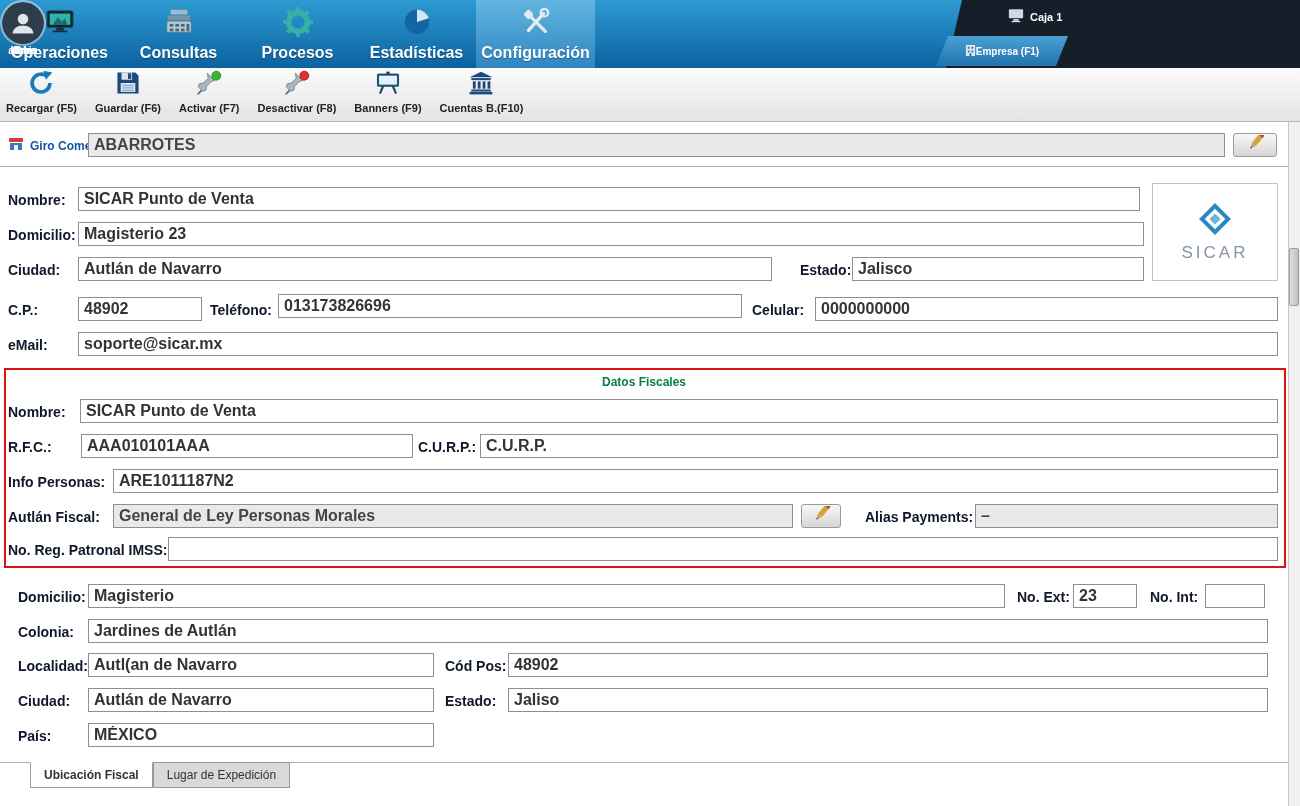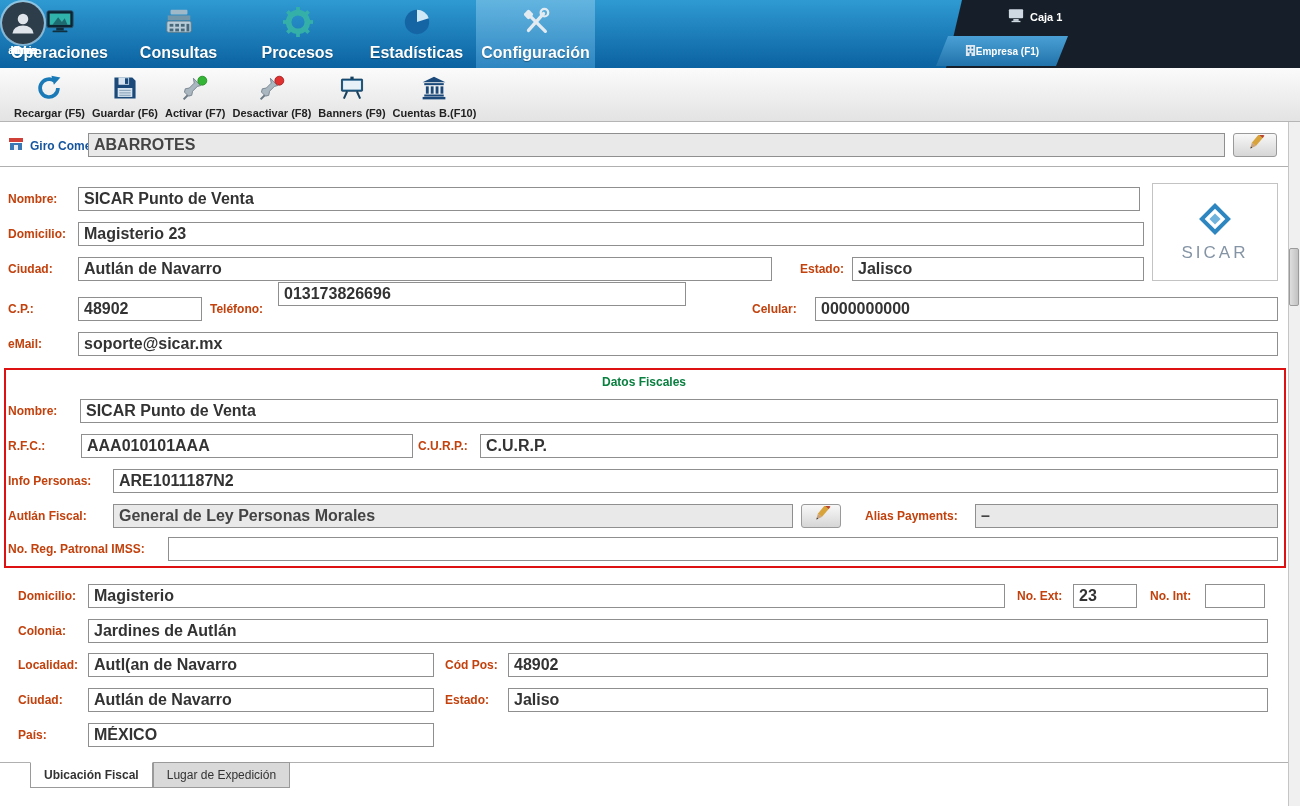--- a/index.html
+++ b/index.html
@@ -16,42 +16,42 @@
 .empresa{position:absolute;left:936px;top:36px;width:132px;height:30px;background:linear-gradient(#4aa0d4,#2173ab);clip-path:polygon(12px 0,100% 0,calc(100% - 12px) 100%,0 100%);display:flex;align-items:center;justify-content:center;gap:0;color:#fff;font-size:10px;font-weight:700;cursor:pointer}
 .cbtn{position:absolute;top:2px;width:46px;display:flex;flex-direction:column;align-items:center;gap:1px;cursor:pointer}
 .circ{width:42px;height:42px;border-radius:50%;display:flex;align-items:center;justify-content:center;box-shadow:0 0 0 2px rgba(255,255,255,.18)}
 .clabel{color:#fff;font-size:10px;font-weight:700}
 .cbtn.nube{left:1128}.cbtn.info{left:1190}.cbtn.adm{left:1248}
 .nube .circ{background:radial-gradient(circle at 35% 30%,#5db8e8,#1272ab)}
 .info .circ{background:#f2f6fa}
 .adm .circ{background:#2e3d4a}
 
 
-.toolbar{position:absolute;top:68px;left:0;width:1300px;height:54px;background:linear-gradient(#fbfbfb,#e3e3e3);border-bottom:1px solid #b5b5b5;display:flex;align-items:flex-end;padding-left:12px;gap:3px}
+.toolbar{position:absolute;top:68px;left:0;width:1300px;height:54px;background:linear-gradient(#fbfbfb,#e3e3e3);border-bottom:1px solid #b5b5b5;display:flex;align-items:flex-start;padding-left:4px;gap:14px}
 .tbtn{display:flex;flex-direction:column;align-items:center;gap:2px;cursor:pointer;padding:2px}
 .tlabel{font-size:11px;font-weight:700;color:#222;white-space:nowrap}
 
 
-.lbl{position:absolute;font-size:12px;font-weight:700;color:#c2410c;white-space:nowrap}
+.lbl{position:absolute;font-size:14px;font-weight:700;color:#0f172a;white-space:nowrap}
 .inp{position:absolute;height:24px;border:1px solid #8f8f8f;background:#fff;font-family:"Liberation Sans",sans-serif;font-size:16px;font-weight:700;color:#333;padding:0 5px}
 .inp.dis{background:#e9e9e9;color:#444}
 .editbtn{position:absolute;height:24px;width:44px;border:1px solid #9a9a9a;border-radius:3px;background:linear-gradient(#f8f8f8,#d6d6d6);display:flex;align-items:center;justify-content:center;cursor:pointer}
 .giro-group{position:absolute;left:8px;top:137px;display:flex;align-items:center;gap:6px}
 .giro-lab{font-size:12px;font-weight:700;color:#15559f}
 .divider{position:absolute;top:166px;left:0;width:1288px;border-top:1px solid #b0b0b0}
 
 
 .x-giro-i{left:88px;top:133px;width:1137px}
 .x-giro-e{left:1233px;top:133px}
 .x-nom-l{left:8px;top:192px}.x-nom-i{left:78px;top:187px;width:1062px}
 .x-dom-l{left:8px;top:227px}.x-dom-i{left:78px;top:222px;width:1066px}
 .x-ciu-l{left:8px;top:262px}.x-ciu-i{left:78px;top:257px;width:694px}
 .x-est-l{left:800px;top:262px}.x-est-i{left:852px;top:257px;width:292px}
 .x-cp-l{left:8px;top:302px}.x-cp-i{left:78px;top:297px;width:124px}
-.x-tel-l{left:210px;top:302px}.x-tel-i{left:278px;top:282px;width:408px}
+.x-tel-l{left:210px;top:302px}.x-tel-i{left:278px;top:294px;width:464px}
 .x-cel-l{left:752px;top:302px}.x-cel-i{left:815px;top:297px;width:463px}
 .x-em-l{left:8px;top:337px}.x-em-i{left:78px;top:332px;width:1200px}
 .logo{position:absolute;left:1152px;top:183px;width:126px;height:98px;border:1px solid #c3c3c3;display:flex;flex-direction:column;align-items:center;justify-content:center;gap:2px;background:#fff}
 .logo-word{font-size:17px;letter-spacing:3px;color:#8494a5}
 
 .fbox{position:absolute;left:4px;top:368px;width:1282px;height:200px;border:2px solid #dd1111}
 .ftitle{position:absolute;top:375px;left:0;width:1288px;text-align:center;color:#0a8040;font-size:12px;font-weight:700}
 .x-fn-l{left:8px;top:404px}.x-fn-i{left:80px;top:399px;width:1198px}
 .x-rfc-l{left:8px;top:439px}.x-rfc-i{left:81px;top:434px;width:332px}
 .x-curp-l{left:418px;top:439px}.x-curp-i{left:480px;top:434px;width:798px}

